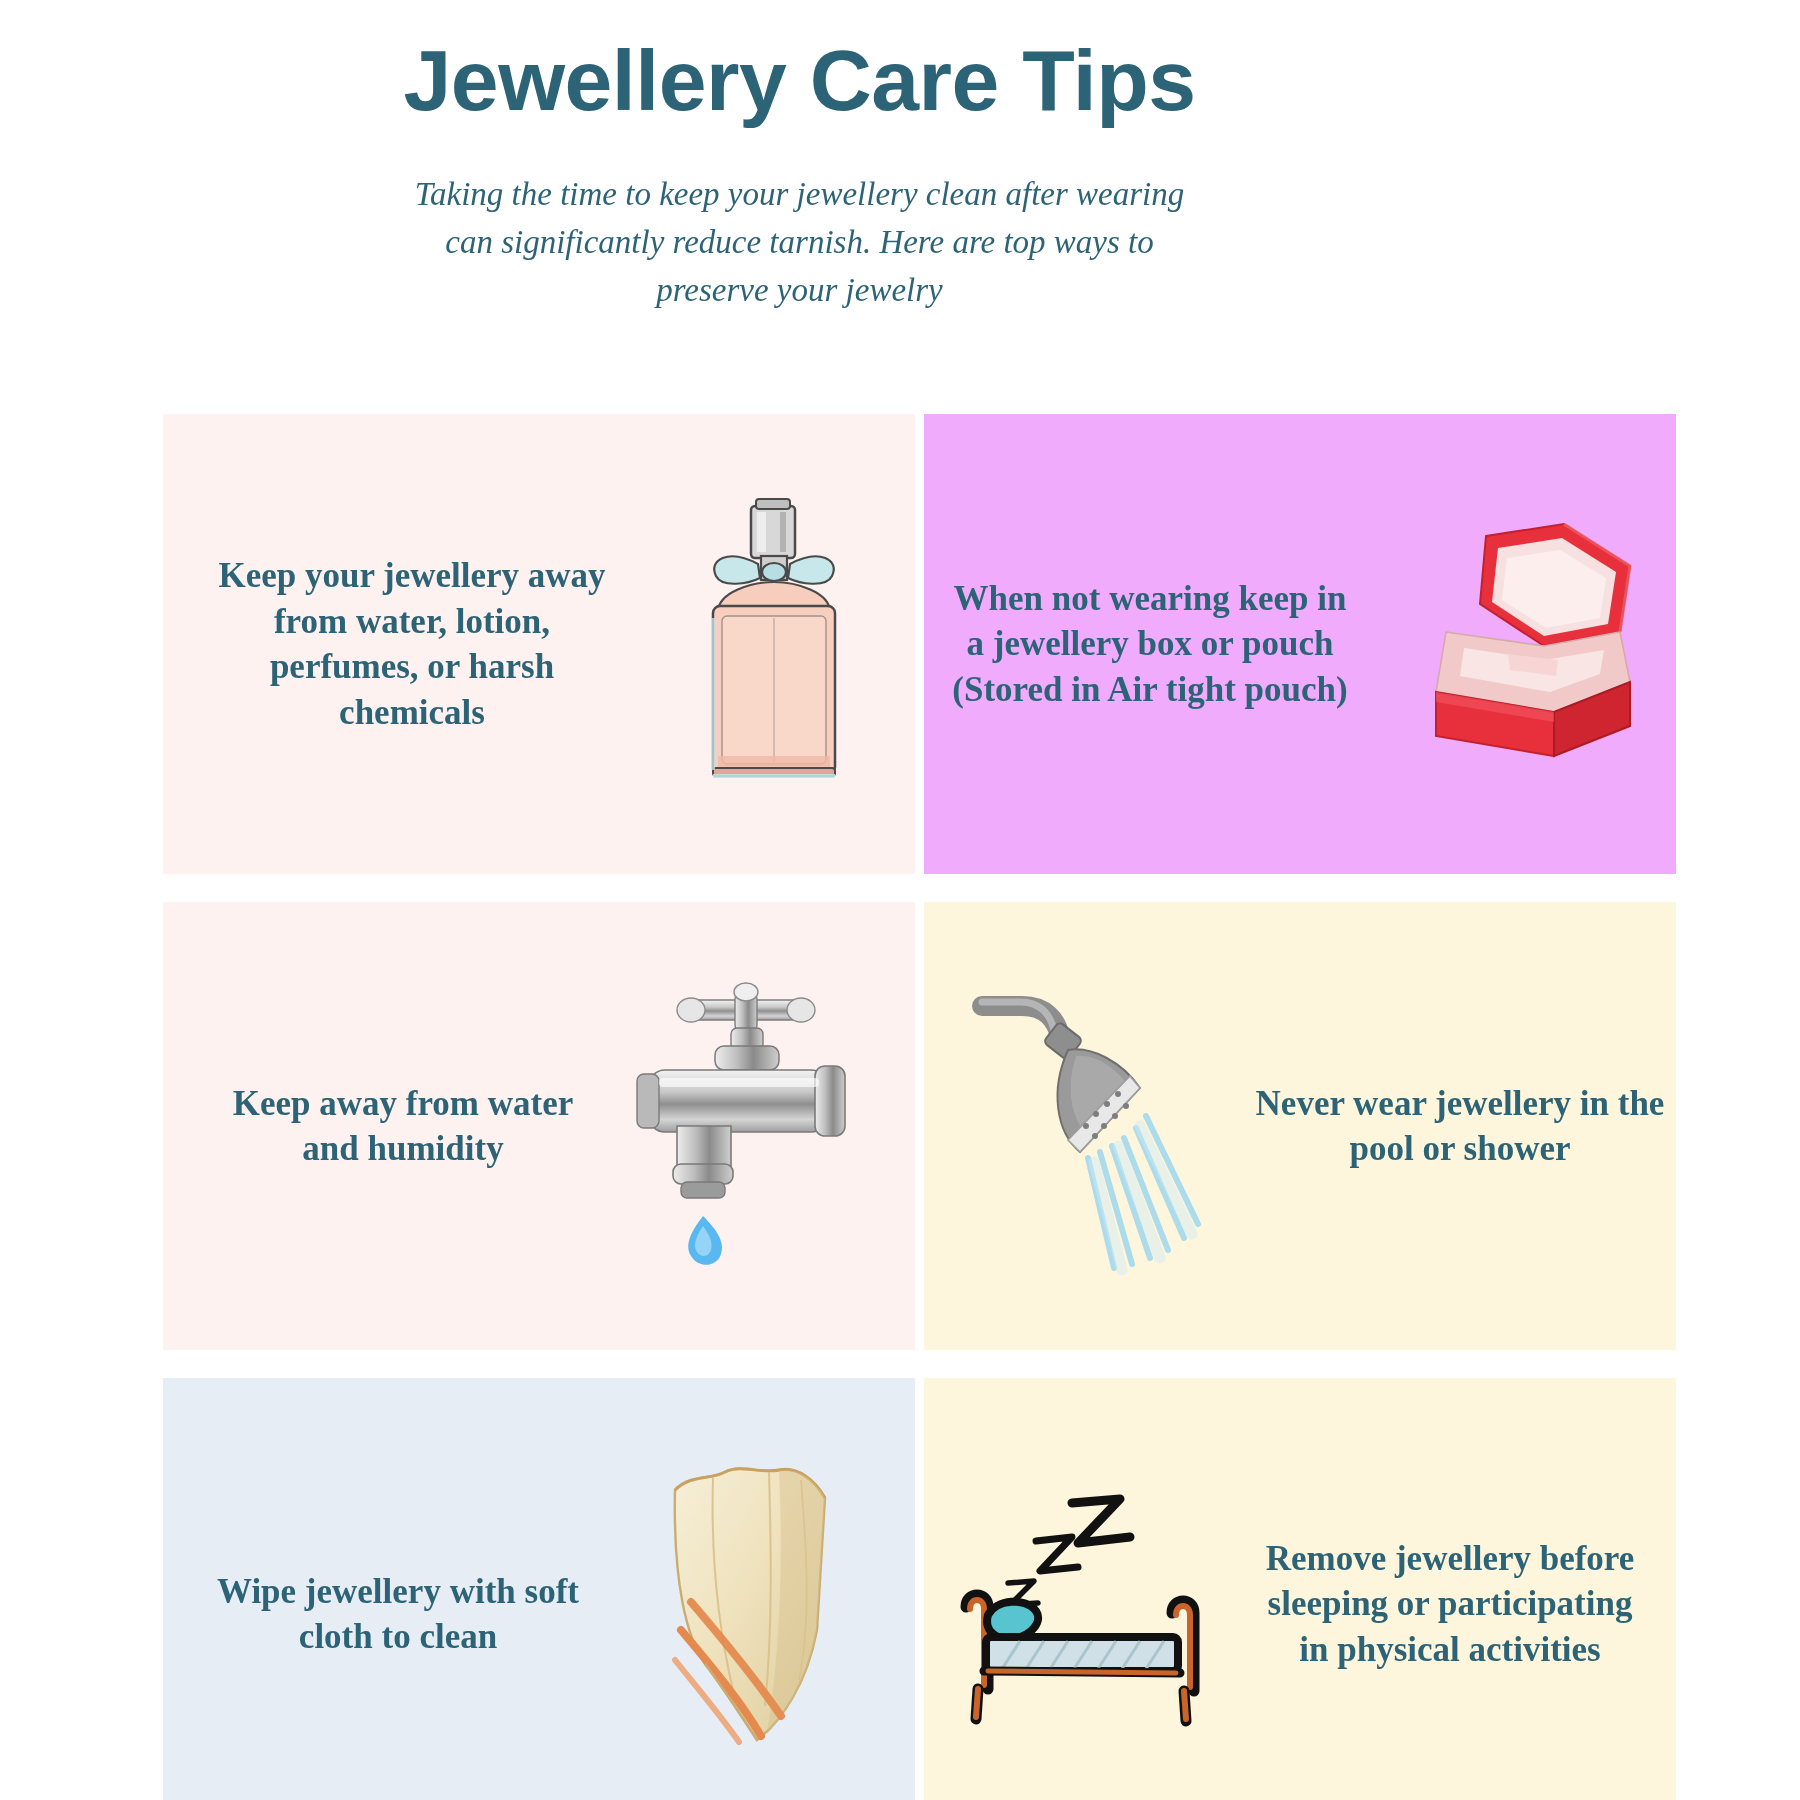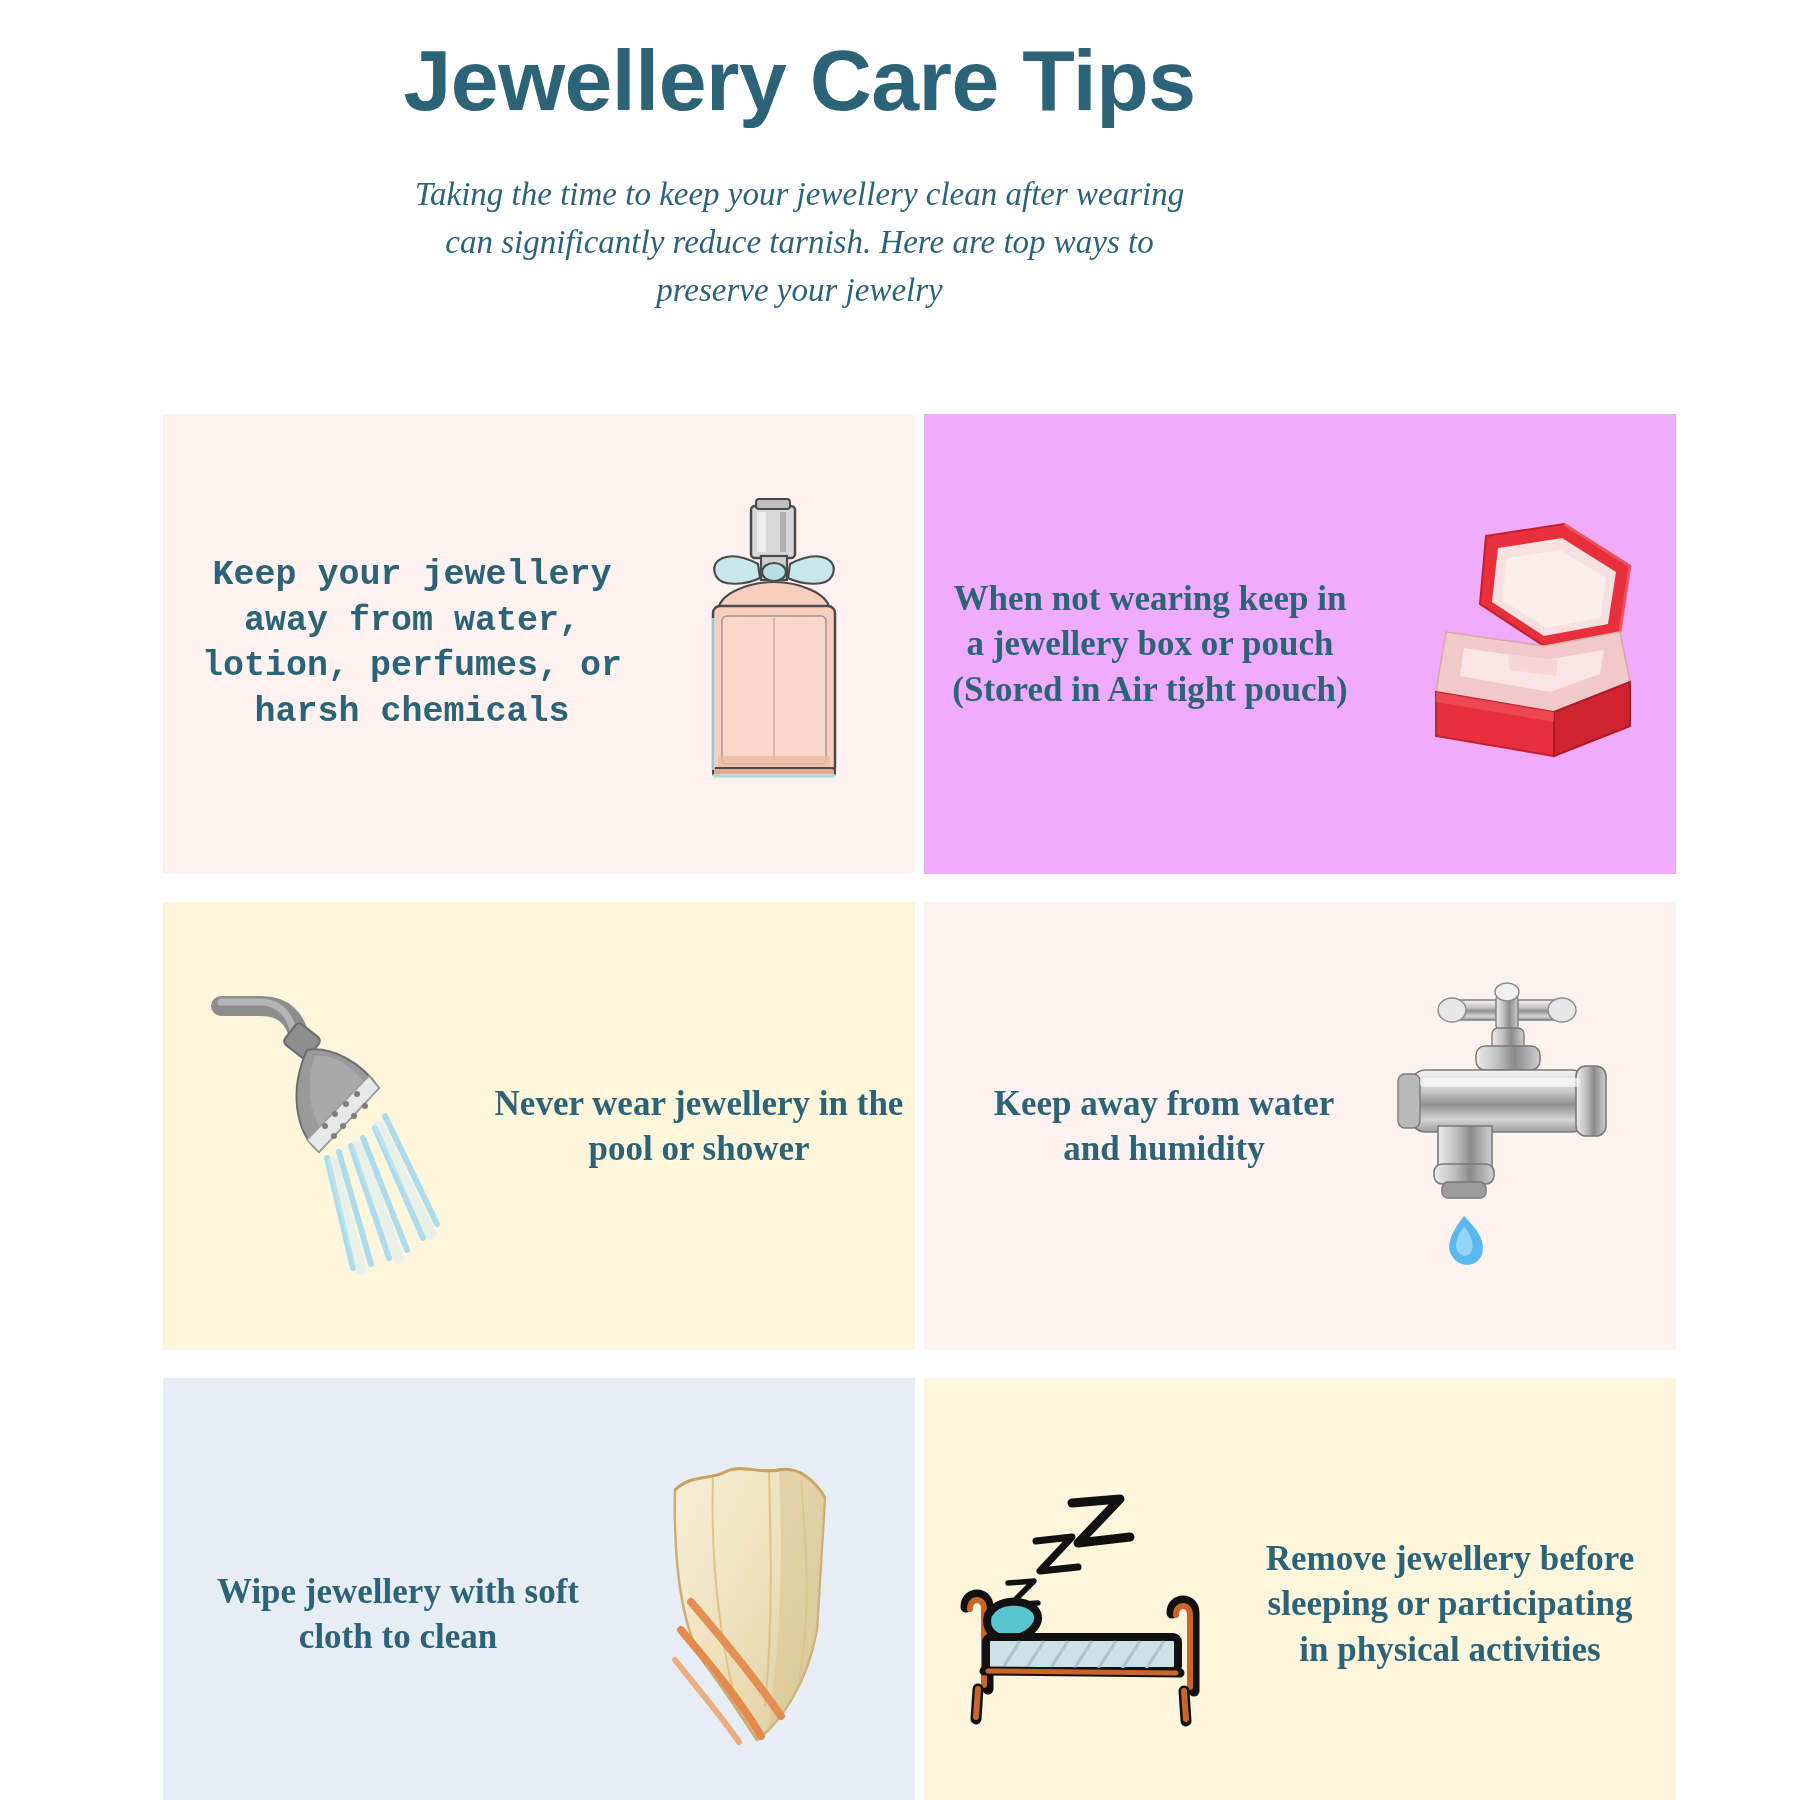--- a/index.html
+++ b/index.html
@@ -108,21 +108,21 @@
 <div class="page">
 
   <div class="header">
     <div class="page-title" style="color: rgb(45, 99, 118);">Jewellery Care Tips</div>
     <div class="page-subtitle" style="color: rgb(45, 99, 118);">Taking the time to keep your jewellery clean after wearing can significantly reduce tarnish. Here are top ways to preserve your jewelry</div>
   </div>
 
   <div class="grid">
 
     <div class="card c1 text-left" style="background:#fdf2f0;">
-      <div class="card-text" style="color: rgb(45, 99, 118); font-family: Liberation Mono, monospace;">Keep your jewellery away from water, lotion, perfumes, or harsh chemicals</div>
+      <div class="card-text" style="color: rgb(45, 99, 118);">Keep your jewellery away from water, lotion, perfumes, or harsh chemicals</div>
       <div class="card-art">
         <svg class="art" width="230" height="300" viewBox="0 0 230 300">
 
           <rect x="95" y="12" width="44" height="52" rx="4" fill="#d8d8d8" stroke="#4a4a4a" stroke-width="2.5"></rect>
           <rect x="101" y="18" width="9" height="40" fill="#f2f2f2" opacity="0.85"></rect>
           <rect x="124" y="18" width="6" height="40" fill="#9a9a9a" opacity="0.6"></rect>
           <rect x="100" y="5" width="34" height="10" rx="3" fill="#bfbfbf" stroke="#4a4a4a" stroke-width="2"></rect>
 
           <rect x="105" y="62" width="26" height="24" fill="#cfcfcf" stroke="#4a4a4a" stroke-width="2.2"></rect>
 
@@ -158,63 +158,20 @@
 
           <path d="M140 140 L190 146 L188 162 L142 156 Z" fill="#f7d5d5"></path>
 
           <path d="M68 178 L186 198 L186 242 L68 222 Z" fill="#e8303c" stroke="#c3202c" stroke-width="2"></path>
           <path d="M186 198 L262 168 L262 212 L186 242 Z" fill="#cf2531" stroke="#ab1b26" stroke-width="2"></path>
           <path d="M68 178 L186 198 L186 208 L68 188 Z" fill="#f25560" opacity="0.6"></path>
 
           <path d="M196 10 L262 52 L252 118" fill="none" stroke="#f2646e" stroke-width="3" opacity="0.75"></path>
         </svg>
       </div>
-    </div>
-
-    <div class="card c3 text-right" style="background:#fdf6dd;">
-      <div class="card-art">
-        <svg class="art" width="250" height="300" viewBox="0 0 250 300">
-
-          <path d="M18 30 L58 30 C 82 30, 92 44, 96 60" fill="none" stroke="#8d8d8d" stroke-width="20" stroke-linecap="round"></path>
-          <path d="M18 26 L56 26 C 76 26, 86 38, 90 54" fill="none" stroke="#b5b5b5" stroke-width="7" stroke-linecap="round"></path>
-
-          <rect x="84" y="52" width="30" height="26" rx="5" transform="rotate(38 99 65)" fill="#8e8e8e" stroke="#6c6c6c" stroke-width="2"></rect>
-
-          <path d="M104 74 C 128 70, 158 86, 176 112 L 116 176 C 92 156, 86 114, 104 74 Z" fill="#9a9a9a" stroke="#6f6f6f" stroke-width="2"></path>
-          <path d="M112 80 C 132 78, 152 92, 166 112 L 124 160 C 106 142, 102 110, 112 80 Z" fill="#a9a9a9"></path>
-
-          <path d="M176 112 L 116 176 L 104 164 L 166 100 Z" fill="#e8e8e8" stroke="#9d9d9d" stroke-width="1.6"></path>
-
-          <g fill="#7e7e7e">
-            <circle cx="132" cy="138" r="3"></circle>
-              <circle cx="143" cy="128" r="3"></circle>
-            <circle cx="154" cy="118" r="3"></circle>
-              <circle cx="140" cy="150" r="3"></circle>
-            <circle cx="151" cy="140" r="3"></circle>
-              <circle cx="162" cy="130" r="3"></circle>
-            <circle cx="122" cy="150" r="3"></circle>
-              <circle cx="131" cy="160" r="3"></circle>
-          </g>
-
-          <g stroke="#9fd8ef" stroke-width="6" stroke-linecap="round" opacity="0.85">
-            <line x1="124" y1="182" x2="150" y2="292"></line>
-            <line x1="136" y1="176" x2="168" y2="288"></line>
-            <line x1="148" y1="170" x2="186" y2="282"></line>
-            <line x1="160" y1="162" x2="204" y2="274"></line>
-            <line x1="172" y1="152" x2="220" y2="262"></line>
-            <line x1="182" y1="140" x2="234" y2="248"></line>
-          </g>
-          <g stroke="#cfeaf7" stroke-width="11" stroke-linecap="round" opacity="0.45">
-            <line x1="130" y1="186" x2="158" y2="294"></line>
-            <line x1="154" y1="170" x2="196" y2="282"></line>
-            <line x1="176" y1="150" x2="228" y2="258"></line>
-          </g>
-        </svg>
-      </div>
-      <div class="card-text" style="color: rgb(45, 99, 118);">Never wear jewellery in the pool or shower</div>
     </div>
 
     <div class="card c4 text-left" style="background:#fdf2f0;">
       <div class="card-text" style="color: rgb(45, 99, 118);">Keep away from water and humidity</div>
       <div class="card-art">
         <svg class="art" width="280" height="300" viewBox="0 0 280 300">
           <defs>
             <linearGradient id="metal" x1="0" y1="0" x2="0" y2="1">
               <stop offset="0%" stop-color="#f3f3f3"></stop>
               <stop offset="35%" stop-color="#c9c9c9"></stop>
@@ -251,20 +208,63 @@
           <rect x="62" y="206" width="44" height="16" rx="6" fill="#9b9b9b" stroke="#7a7a7a" stroke-width="1.4"></rect>
 
           <rect x="40" y="102" width="160" height="9" rx="4" fill="#ffffff" opacity="0.65"></rect>
 
           <path d="M84 240 C 70 258, 66 270, 72 280 C 80 293, 98 291, 102 278 C 106 266, 98 254, 84 240 Z" fill="#59b8ef"></path>
           <path d="M84 250 C 76 262, 74 270, 78 276 C 82 282, 90 281, 92 274 C 94 266, 90 258, 84 250 Z" fill="#a4dbf7" opacity="0.8"></path>
         </svg>
       </div>
     </div>
 
+    <div class="card c3 text-right" style="background:#fdf6dd;">
+      <div class="card-art">
+        <svg class="art" width="250" height="300" viewBox="0 0 250 300">
+
+          <path d="M18 30 L58 30 C 82 30, 92 44, 96 60" fill="none" stroke="#8d8d8d" stroke-width="20" stroke-linecap="round"></path>
+          <path d="M18 26 L56 26 C 76 26, 86 38, 90 54" fill="none" stroke="#b5b5b5" stroke-width="7" stroke-linecap="round"></path>
+
+          <rect x="84" y="52" width="30" height="26" rx="5" transform="rotate(38 99 65)" fill="#8e8e8e" stroke="#6c6c6c" stroke-width="2"></rect>
+
+          <path d="M104 74 C 128 70, 158 86, 176 112 L 116 176 C 92 156, 86 114, 104 74 Z" fill="#9a9a9a" stroke="#6f6f6f" stroke-width="2"></path>
+          <path d="M112 80 C 132 78, 152 92, 166 112 L 124 160 C 106 142, 102 110, 112 80 Z" fill="#a9a9a9"></path>
+
+          <path d="M176 112 L 116 176 L 104 164 L 166 100 Z" fill="#e8e8e8" stroke="#9d9d9d" stroke-width="1.6"></path>
+
+          <g fill="#7e7e7e">
+            <circle cx="132" cy="138" r="3"></circle>
+              <circle cx="143" cy="128" r="3"></circle>
+            <circle cx="154" cy="118" r="3"></circle>
+              <circle cx="140" cy="150" r="3"></circle>
+            <circle cx="151" cy="140" r="3"></circle>
+              <circle cx="162" cy="130" r="3"></circle>
+            <circle cx="122" cy="150" r="3"></circle>
+              <circle cx="131" cy="160" r="3"></circle>
+          </g>
+
+          <g stroke="#9fd8ef" stroke-width="6" stroke-linecap="round" opacity="0.85">
+            <line x1="124" y1="182" x2="150" y2="292"></line>
+            <line x1="136" y1="176" x2="168" y2="288"></line>
+            <line x1="148" y1="170" x2="186" y2="282"></line>
+            <line x1="160" y1="162" x2="204" y2="274"></line>
+            <line x1="172" y1="152" x2="220" y2="262"></line>
+            <line x1="182" y1="140" x2="234" y2="248"></line>
+          </g>
+          <g stroke="#cfeaf7" stroke-width="11" stroke-linecap="round" opacity="0.45">
+            <line x1="130" y1="186" x2="158" y2="294"></line>
+            <line x1="154" y1="170" x2="196" y2="282"></line>
+            <line x1="176" y1="150" x2="228" y2="258"></line>
+          </g>
+        </svg>
+      </div>
+      <div class="card-text" style="color: rgb(45, 99, 118);">Never wear jewellery in the pool or shower</div>
+    </div>
+
     <div class="card c5 text-left" style="background:#e7edf4;">
       <div class="card-text" style="color: rgb(45, 99, 118);">Wipe jewellery with soft cloth to clean</div>
       <div class="card-art">
         <svg class="art" width="260" height="300" viewBox="0 0 260 300">
           <defs>
             <linearGradient id="clothg" x1="0" y1="0" x2="1" y2="1">
               <stop offset="0%" stop-color="#f6efd8"></stop>
               <stop offset="45%" stop-color="#efe2bd"></stop>
               <stop offset="100%" stop-color="#ddcb9b"></stop>
             </linearGradient>

